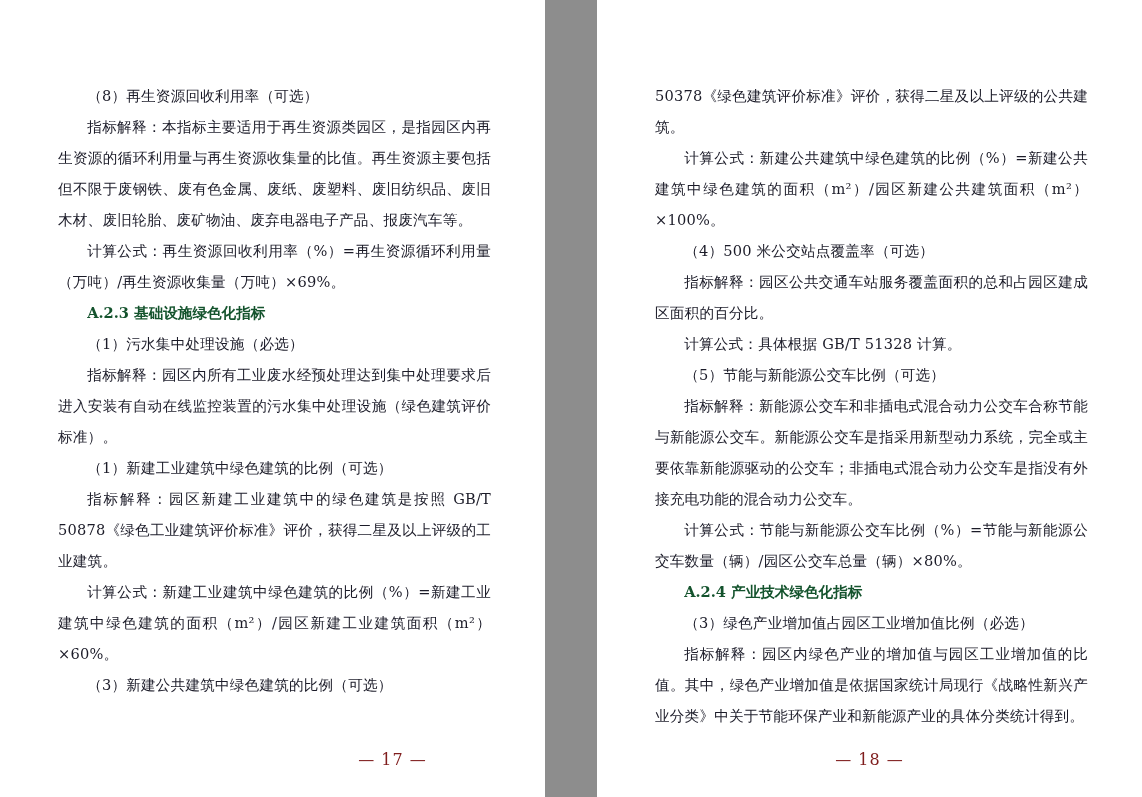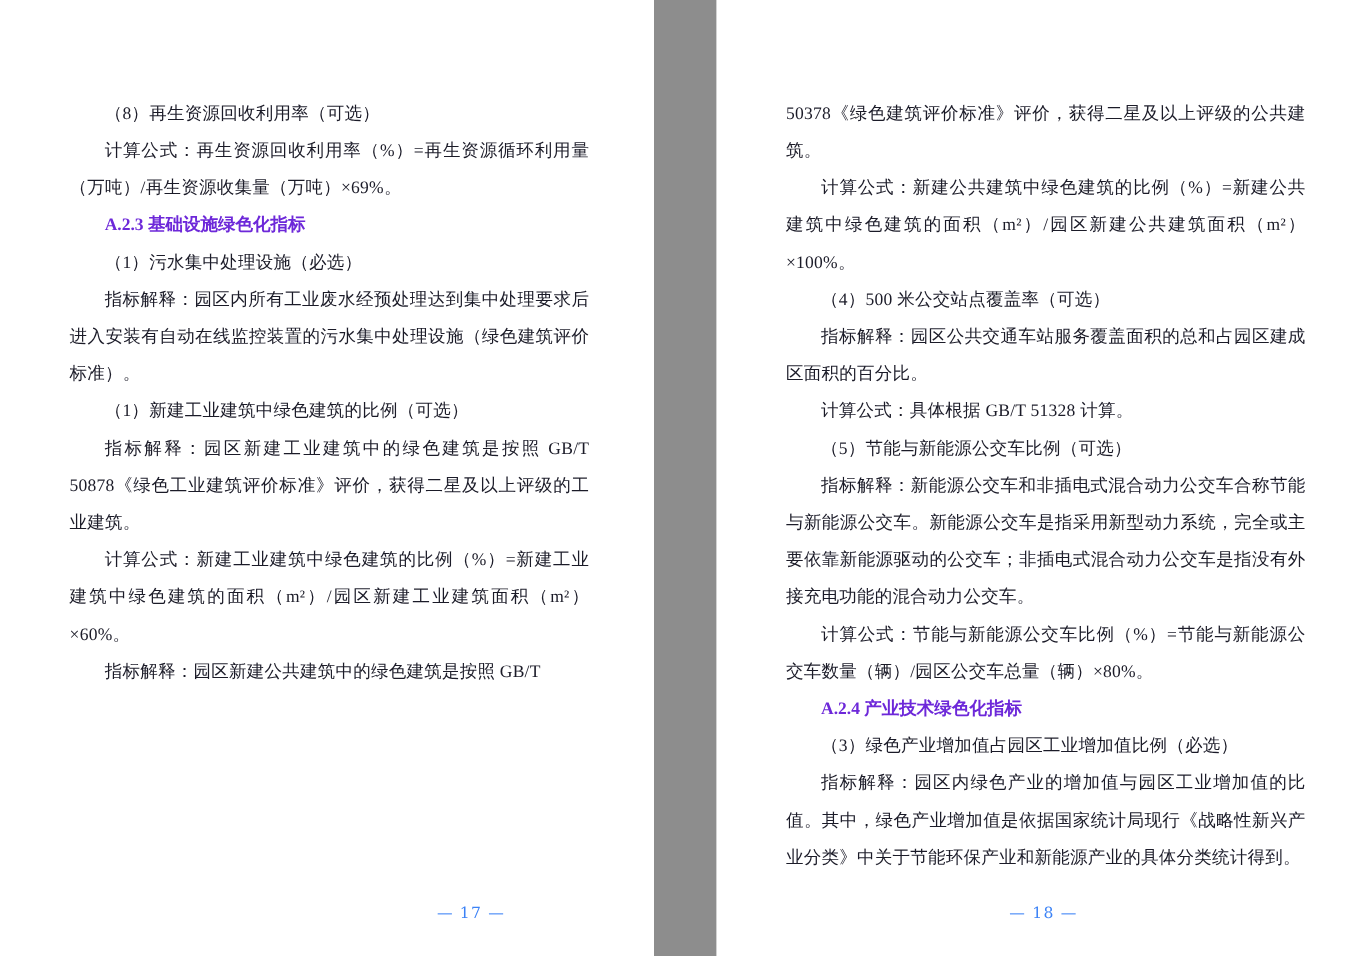--- a/index.html
+++ b/index.html
@@ -26,71 +26,71 @@
     position: relative;
     overflow: hidden;
   }
   .page-inner {
     position: absolute;
     left: 0;
     right: 0;
     top: 80px;
     bottom: 0;
     padding: 0 54px 0 58px;
-    font-family: Liberation Serif, serif;
   }
   .para {
     font-size: 14.6px;
     line-height: 31px;
     color: #1b1b28;
     text-align: justify;
     text-justify: inter-ideograph;
     margin: 0;
     letter-spacing: 0.2px;
   }
   .indent2 {
     text-indent: 2em;
   }
   .heading {
     font-size: 14.6px;
     line-height: 31px;
-    color: #6d28d9;
+    color: #14532d;
     text-indent: 2em;
     font-weight: 600;
     margin: 0;
   }
   .page-number {
     position: absolute;
     bottom: 28px;
     width: 100%;
     left: 0;
     text-align: center;
-    font-size: 13px;
-    color: #3b82f6;
+    font-size: 16px;
+    color: #7f1d1d;
     letter-spacing: 1px;
   }
   .page-left .page-number { text-align: center; padding-left: 120px; }
   .page-right .page-number { text-align: center; padding-right: 130px; }
 </style>
 </head>
 <body>
 
 <div class="viewer">
 
   <div class="page page-left">
     <div class="page-inner">
       <p class="para indent2">（8）再生资源回收利用率（可选）</p>
+      <p class="para indent2">指标解释：本指标主要适用于再生资源类园区，是指园区内再生资源的循环利用量与再生资源收集量的比值。再生资源主要包括但不限于废钢铁、废有色金属、废纸、废塑料、废旧纺织品、废旧木材、废旧轮胎、废矿物油、废弃电器电子产品、报废汽车等。</p>
       <p class="para indent2">计算公式：再生资源回收利用率（%）=再生资源循环利用量（万吨）/再生资源收集量（万吨）×69%。</p>
       <p class="heading">A.2.3  基础设施绿色化指标</p>
       <p class="para indent2">（1）污水集中处理设施（必选）</p>
       <p class="para indent2">指标解释：园区内所有工业废水经预处理达到集中处理要求后进入安装有自动在线监控装置的污水集中处理设施（绿色建筑评价标准）。</p>
       <p class="para indent2">（1）新建工业建筑中绿色建筑的比例（可选）</p>
       <p class="para indent2">指标解释：园区新建工业建筑中的绿色建筑是按照 GB/T 50878《绿色工业建筑评价标准》评价，获得二星及以上评级的工业建筑。</p>
       <p class="para indent2">计算公式：新建工业建筑中绿色建筑的比例（%）=新建工业建筑中绿色建筑的面积（m²）/园区新建工业建筑面积（m²）×60%。</p>
-      <p class="para indent2">指标解释：园区新建公共建筑中的绿色建筑是按照 GB/T</p>
+      <p class="para indent2">（3）新建公共建筑中绿色建筑的比例（可选）</p>
     </div>
     <div class="page-number">— 17 —</div>
   </div>
 
   <div class="page page-right">
     <div class="page-inner">
       <p class="para">50378《绿色建筑评价标准》评价，获得二星及以上评级的公共建筑。</p>
       <p class="para indent2">计算公式：新建公共建筑中绿色建筑的比例（%）=新建公共建筑中绿色建筑的面积（m²）/园区新建公共建筑面积（m²）×100%。</p>
       <p class="para indent2">（4）500 米公交站点覆盖率（可选）</p>
       <p class="para indent2">指标解释：园区公共交通车站服务覆盖面积的总和占园区建成区面积的百分比。</p>

